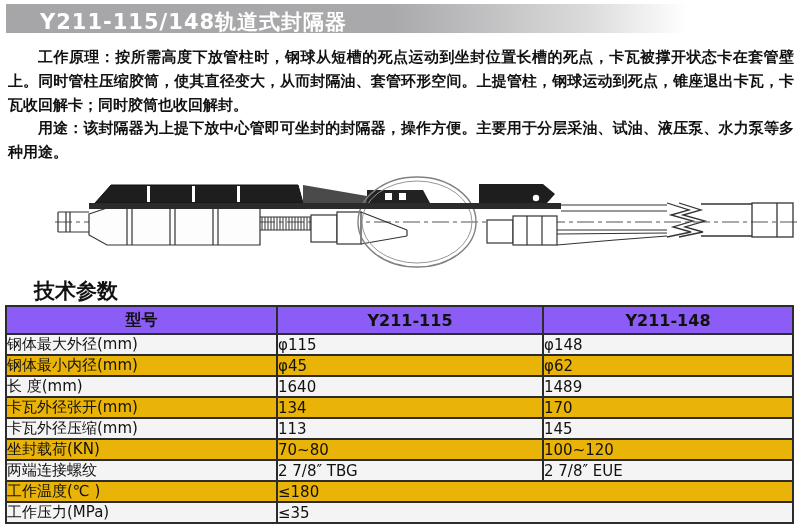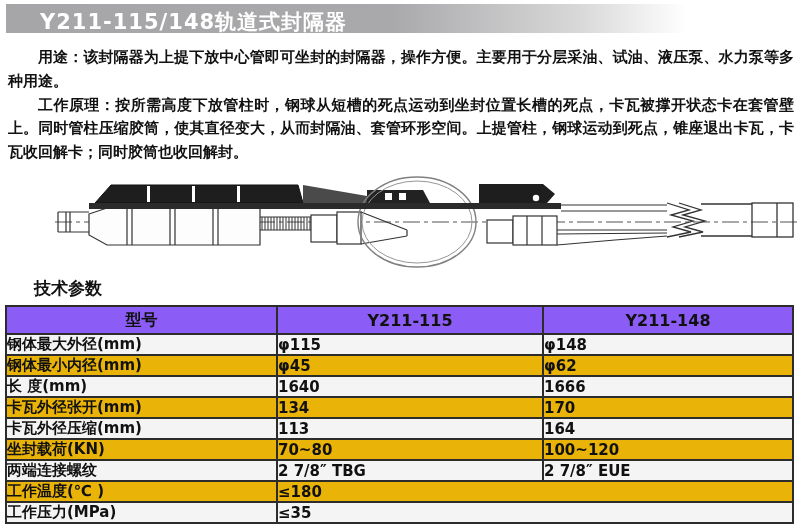--- a/index.html
+++ b/index.html
@@ -18,48 +18,48 @@
     white-space:nowrap;
     margin-top:6px;
   }
   .paragraphs{
     position:absolute;left:8px;top:46px;width:786px;
     font-size:15px;line-height:23.8px;font-weight:600;text-align:justify;
   }
   .paragraphs p{margin:0;text-indent:2em;}
   .paragraphs b{font-weight:bold;}
   .section-heading{
-    position:absolute;left:34px;top:277px;font-size:17px;font-weight:bold;
+    position:absolute;left:34px;top:277px;font-size:21px;font-weight:bold;
   }
   .drawing{position:absolute;left:55px;top:170px;width:745px;height:100px;}
   table.spec{
     position:absolute;left:5px;top:305px;width:789px;
     border-collapse:collapse;table-layout:fixed;
   }
   table.spec th,table.spec td{
-    border:2px solid #2c2c2c;padding:0;font-size:15px;font-weight:700;
+    border:2px solid #2c2c2c;padding:0;font-size:15px;font-weight:400;
     overflow:hidden;white-space:nowrap;
   }
   table.spec th{height:26px;background:#8b5cf6;font-size:16px;font-weight:bold;text-align:center;}
   table.spec td{height:17.8px;}
   td.lbl{text-align:left;padding-left:58px;}
   td.val{text-align:left;}
   tr.odd td{background:#f4f4f4;}
   tr.even td{background:#eab308;}
 </style>
 </head>
 <body>
 
 <div class="title-bar">
   <span class="title-text">Y211-115/148轨道式封隔器</span>
 </div>
 
 <div class="paragraphs">
+  <p><b>工作原理：</b><span>按所需高度下放管柱时，钢球从短槽的死点运动到坐封位置长槽的死点，卡瓦被撑开状态卡在套管壁上。同时管柱压缩胶筒，使其直径变大，从而封隔油、套管环形空间。上提管柱，钢球运动到死点，锥座退出卡瓦，卡瓦收回解卡；同时胶筒也收回解封。</span></p>
   <p><b>用途：</b><span>该封隔器为上提下放中心管即可坐封的封隔器，操作方便。主要用于分层采油、试油、液压泵、水力泵等多种用途。</span></p>
-  <p><b>工作原理：</b><span>按所需高度下放管柱时，钢球从短槽的死点运动到坐封位置长槽的死点，卡瓦被撑开状态卡在套管壁上。同时管柱压缩胶筒，使其直径变大，从而封隔油、套管环形空间。上提管柱，钢球运动到死点，锥座退出卡瓦，卡瓦收回解卡；同时胶筒也收回解封。</span></p>
 </div>
 
 <svg class="drawing" viewBox="0 0 745 100" xmlns="http://www.w3.org/2000/svg">
 
   <path d="M0 52H742" stroke="#555" stroke-width="1.1" fill="none" stroke-dasharray="17 4 4 4"></path>
 
   <g stroke="#333" stroke-width="1.2" fill="none">
     <path d="M3 42H34M3 62H34M3 42V62M11 42V62M15 42V62"></path>
   </g>
 
@@ -138,31 +138,31 @@
       <td class="val">φ148</td>
     </tr>
     <tr class="even">
       <td class="lbl">钢体最小内径(mm)</td>
       <td class="val">φ45</td>
       <td class="val">φ62</td>
     </tr>
     <tr class="odd">
       <td class="lbl">长 度(mm)</td>
       <td class="val">1640</td>
-      <td class="val">1666</td>
+      <td class="val">1489</td>
     </tr>
     <tr class="even">
       <td class="lbl">卡瓦外径张开(mm)</td>
       <td class="val">134</td>
       <td class="val">170</td>
     </tr>
     <tr class="odd">
       <td class="lbl">卡瓦外径压缩(mm)</td>
       <td class="val">113</td>
-      <td class="val">164</td>
+      <td class="val">145</td>
     </tr>
     <tr class="even">
       <td class="lbl">坐封载荷(KN)</td>
       <td class="val">70~80</td>
       <td class="val">100~120</td>
     </tr>
     <tr class="odd">
       <td class="lbl">两端连接螺纹</td>
       <td class="val">2 7/8″ TBG</td>
       <td class="val">2 7/8″ EUE</td>

